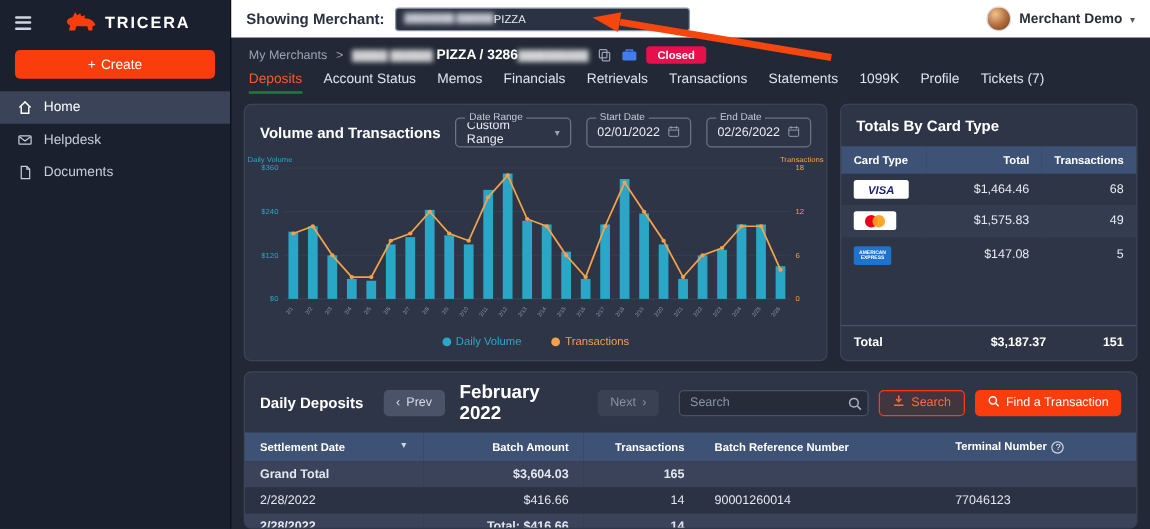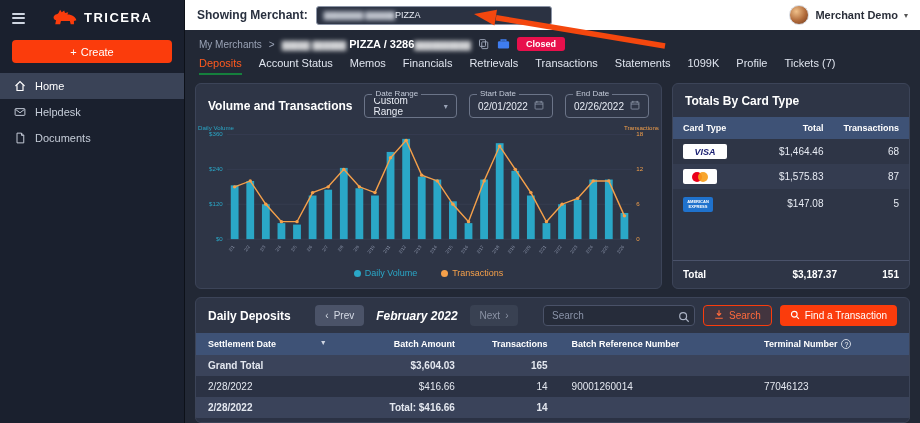--- a/index.html
+++ b/index.html
@@ -77,21 +77,21 @@
   .tf-total { margin-left:auto; width:92px; text-align:right; }
   .tf-tx { width:62px; text-align:right; }
 
   
   .deposits-panel { margin:8px 10px 0; height:180px; overflow:hidden; }
   .dep-toolbar { display:flex; align-items:center; gap:8px; padding:7px 12px; }
   .dep-spacer { flex:1; }
   .btn { border-radius:4px; height:21px; padding:0 10px; font-size:10px; display:flex; align-items:center; gap:5px; font-family:inherit; cursor:pointer; border:none; white-space:nowrap; }
   .btn-prev { background:#4b5368; color:#d6dbe6; }
   .btn-next { background:#394152; color:#8a92a4; }
-  .month-label { font-size:12px; font-weight:700; color:#fff; padding:0 4px;font-style:italic; }
+  .month-label { font-size:15px; font-weight:700; color:#fff; padding:0 4px; }
   .search-wrap { position:relative; }
   .search-input { width:152px; height:21px; background:#262c3a; border:1px solid #4a5268; border-radius:4px; color:#e7ebf3; font-size:10px; padding:0 22px 0 8px; font-family:inherit; }
   .search-input::placeholder { color:#8a93a8; }
   .search-icon { position:absolute; right:5px; top:4px; }
   .btn-export { background:rgba(251,60,12,0.10); border:1px solid #fb3c0c; color:#ff6a3c; }
   .btn-find { background:#fb3c0c; color:#fff; }
   .dep-table th { background:#3e5276; color:#fff; font-size:9px; font-weight:700; padding:6px 12px; text-align:left; }
   .dep-table td { font-size:10px; color:#e3e7ef; padding:5px 12px; }
   .dep-table th.num, .dep-table td.num { text-align:right; }
   .dep-table tbody tr { background:#2b3244; }
@@ -358,21 +358,21 @@
               <td><span class="cc visa">VISA</span></td>
               <td class="num">$1,464.46</td>
               <td class="num">68</td>
             </tr>
             <tr>
               <td><span class="cc mc">
                     <span class="mc-red"></span>
                     <span class="mc-org"></span>
                   </span></td>
               <td class="num">$1,575.83</td>
-              <td class="num">87</td>
+              <td class="num">49</td>
             </tr>
             <tr>
               <td><span class="cc amex">AMERICAN EXPRESS</span></td>
               <td class="num">$147.08</td>
               <td class="num">5</td>
             </tr>
           </tbody>
         </table>
         <div class="totals-footer">
           <span>Total</span>

